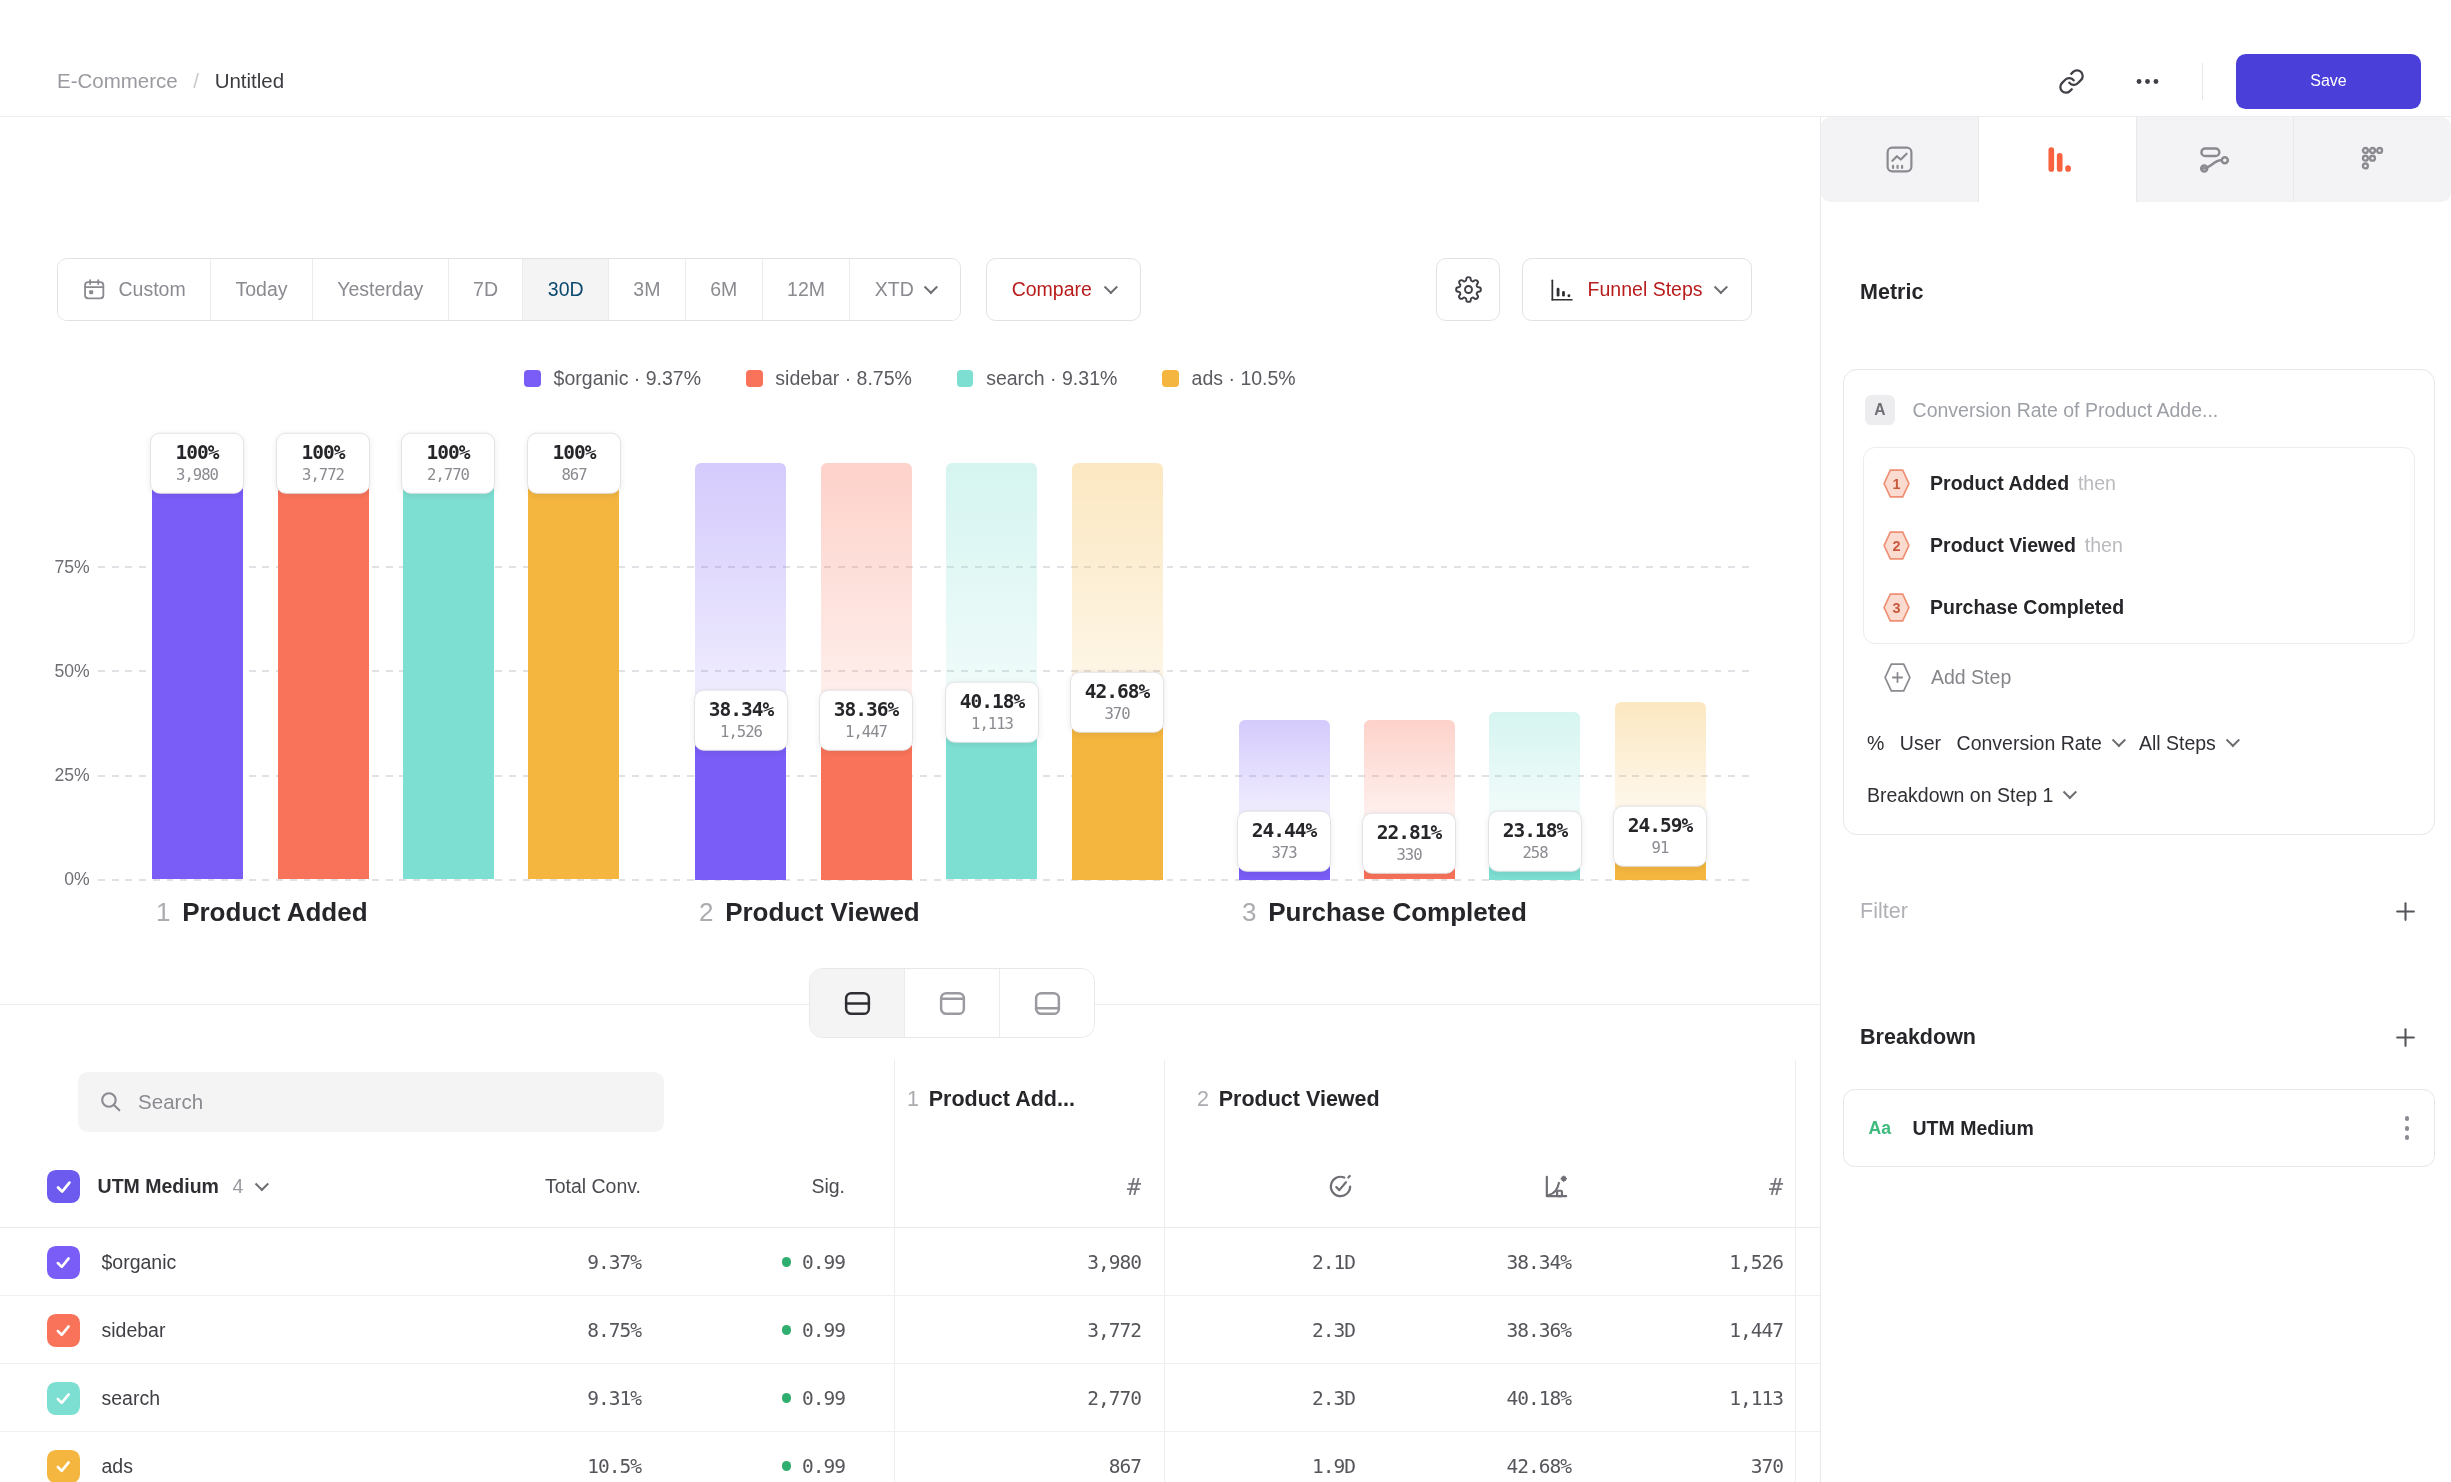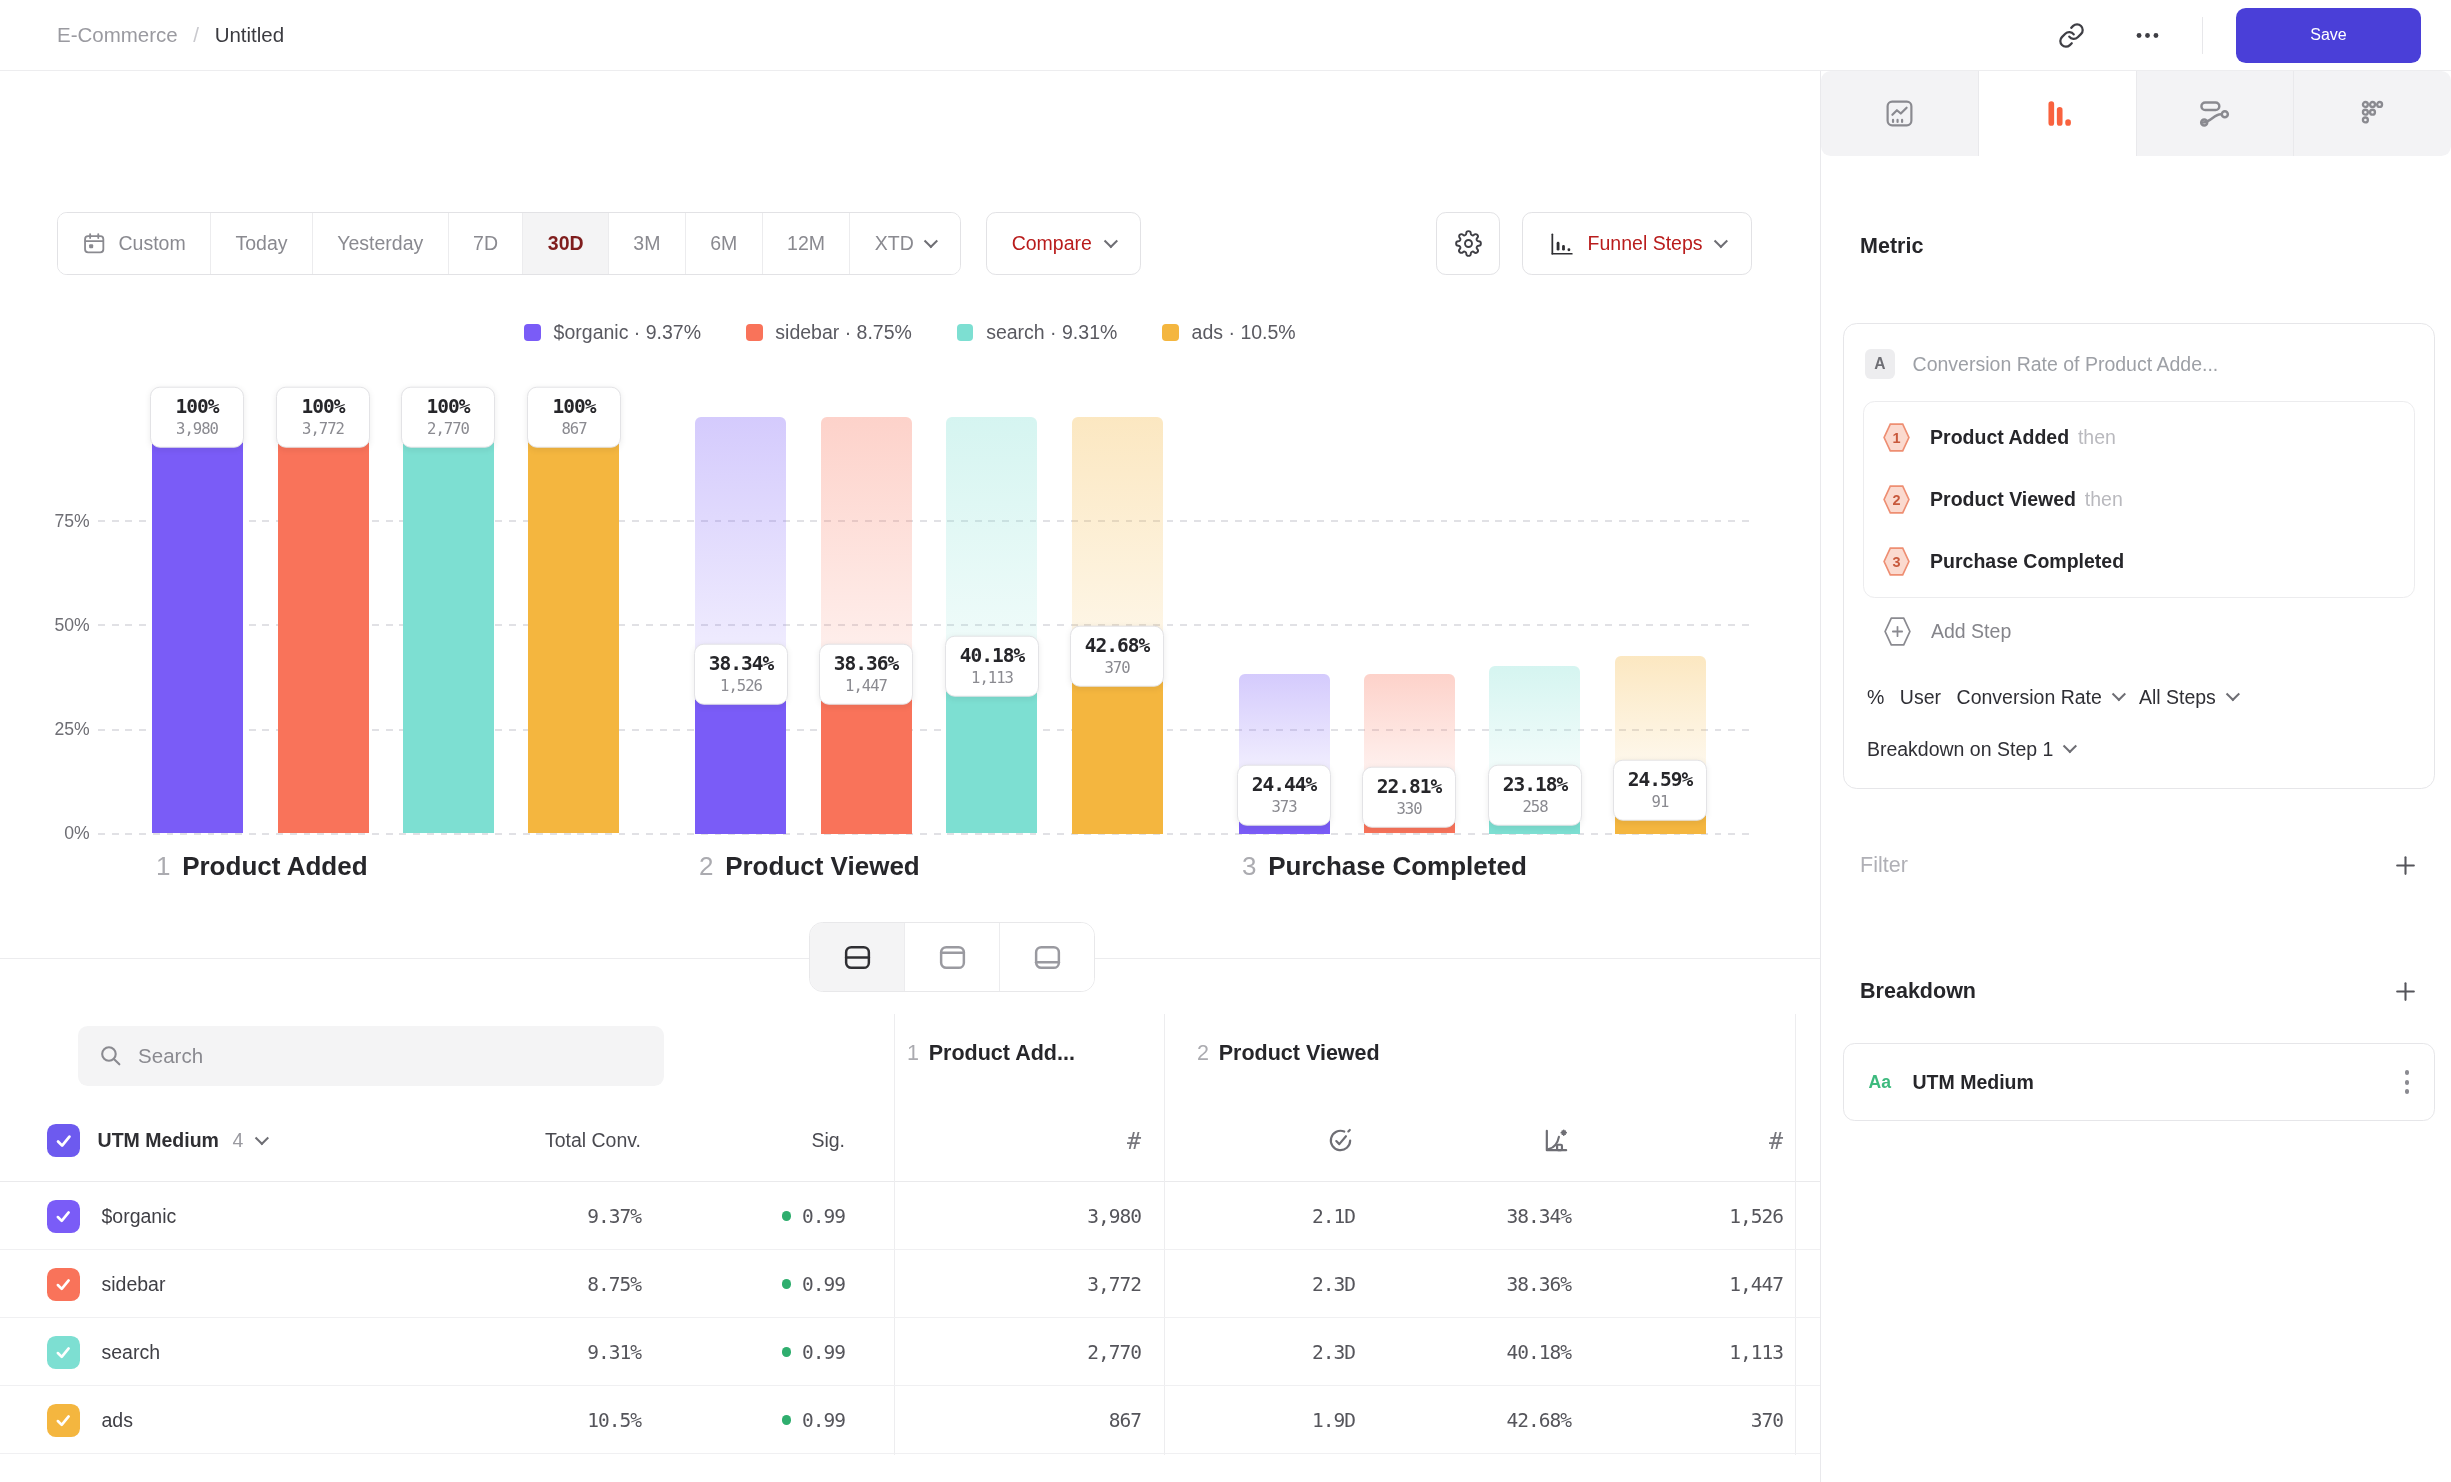--- a/index.html
+++ b/index.html
@@ -1,18 +1,18 @@
 <!DOCTYPE html>
 <html><head>
 <meta charset="utf-8">
 <style>
   * { margin:0; padding:0; box-sizing:border-box; }
   html,body { width:2452px; height:1482px; overflow:hidden; background:#fff;
     font-family:"Liberation Sans", sans-serif; color:#26262A; }
-  .app { width:2452px; height:1322px; position:relative; }
+  .app { width:2452px; height:1322px; position:relative;margin-top:46px; }
 
   
   .topbar { height:71px; border-bottom:1px solid #EDEDEF; display:flex;
     align-items:center; justify-content:space-between; padding:0 31px 0 57px; }
   .crumbs { display:flex; align-items:center; gap:15.6px; font-size:20.5px; }
   .crumb.parent { color:#9A9AA0; }
   .crumb.sep { color:#C9C9CE; }
   .crumb.current { color:#3B3B40; font-weight:500; }
   .top-actions { display:flex; align-items:center; gap:33px; }
   .iconbtn { width:43px; height:43px; display:flex; align-items:center; justify-content:center;
@@ -25,21 +25,21 @@
   .main { position:relative; width:1820px; height:1411px; overflow:hidden; }
 
   
   .toolbar { position:absolute; top:141px; left:57px; right:68px; height:63px;
     display:flex; align-items:center; gap:25px; }
   .seg { display:flex; height:63px; border:1px solid #E2E2E5; border-radius:9.8px;
     overflow:hidden; background:#fff; }
   .seg-btn { display:flex; align-items:center; gap:11.7px; padding:0 24.4px; font-size:19.5px;
     color:#8A8A90; border-right:1px solid #ECECEE; cursor:pointer; background:#fff; }
   .seg-btn:last-child { border-right:none; }
-  .seg-btn.active { background:#F4F4F5; color:#7f1d1d; font-weight:700; }
+  .seg-btn.active { background:#F4F4F5; color:#0c4a6e; font-weight:400; }
   .tbtn { display:flex; align-items:center; gap:13.7px; height:63px; padding:0 25px;
     border:1px solid #E2E2E5; border-radius:9.8px; background:#fff; font-size:19.5px;
     color:#b91c1c; font-family:inherit; font-weight:500; cursor:pointer; }
   .spacer { flex:1; }
   .tool-right { display:flex; gap:21.5px; }
   .icon-only { padding:0 17.6px; }
   .chev { width:9.8px; height:9.8px; border-right:2px solid #6E6E74; border-bottom:2px solid #6E6E74;
     transform:rotate(45deg) translate(-2px,-2px); display:inline-block; }
 
   

